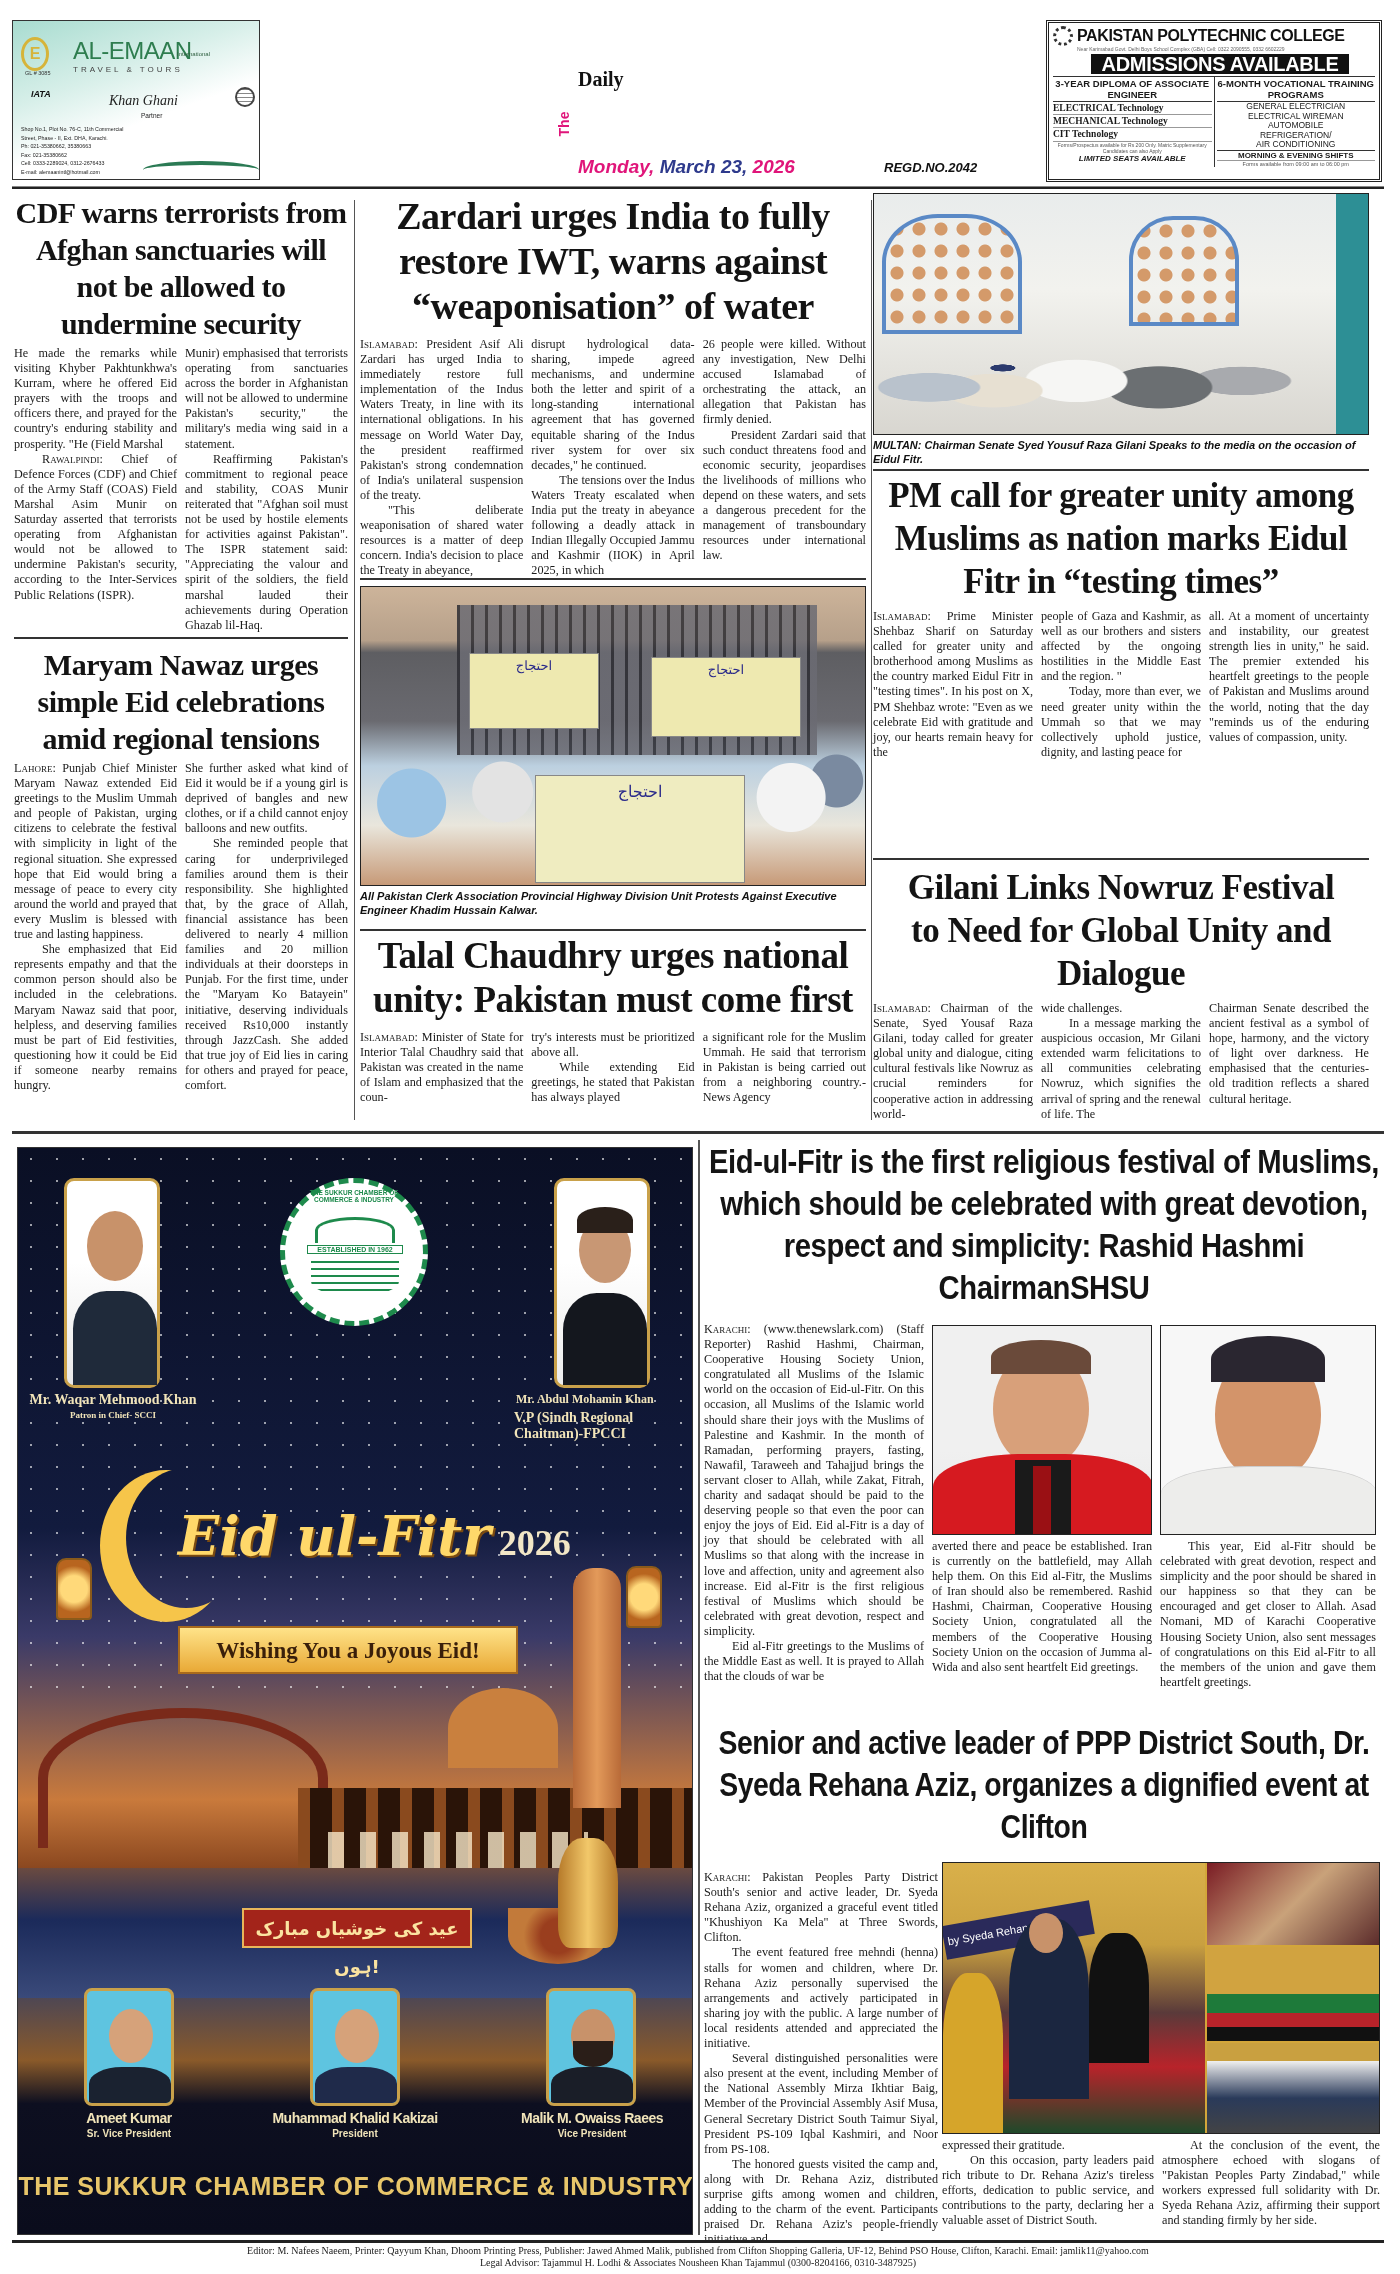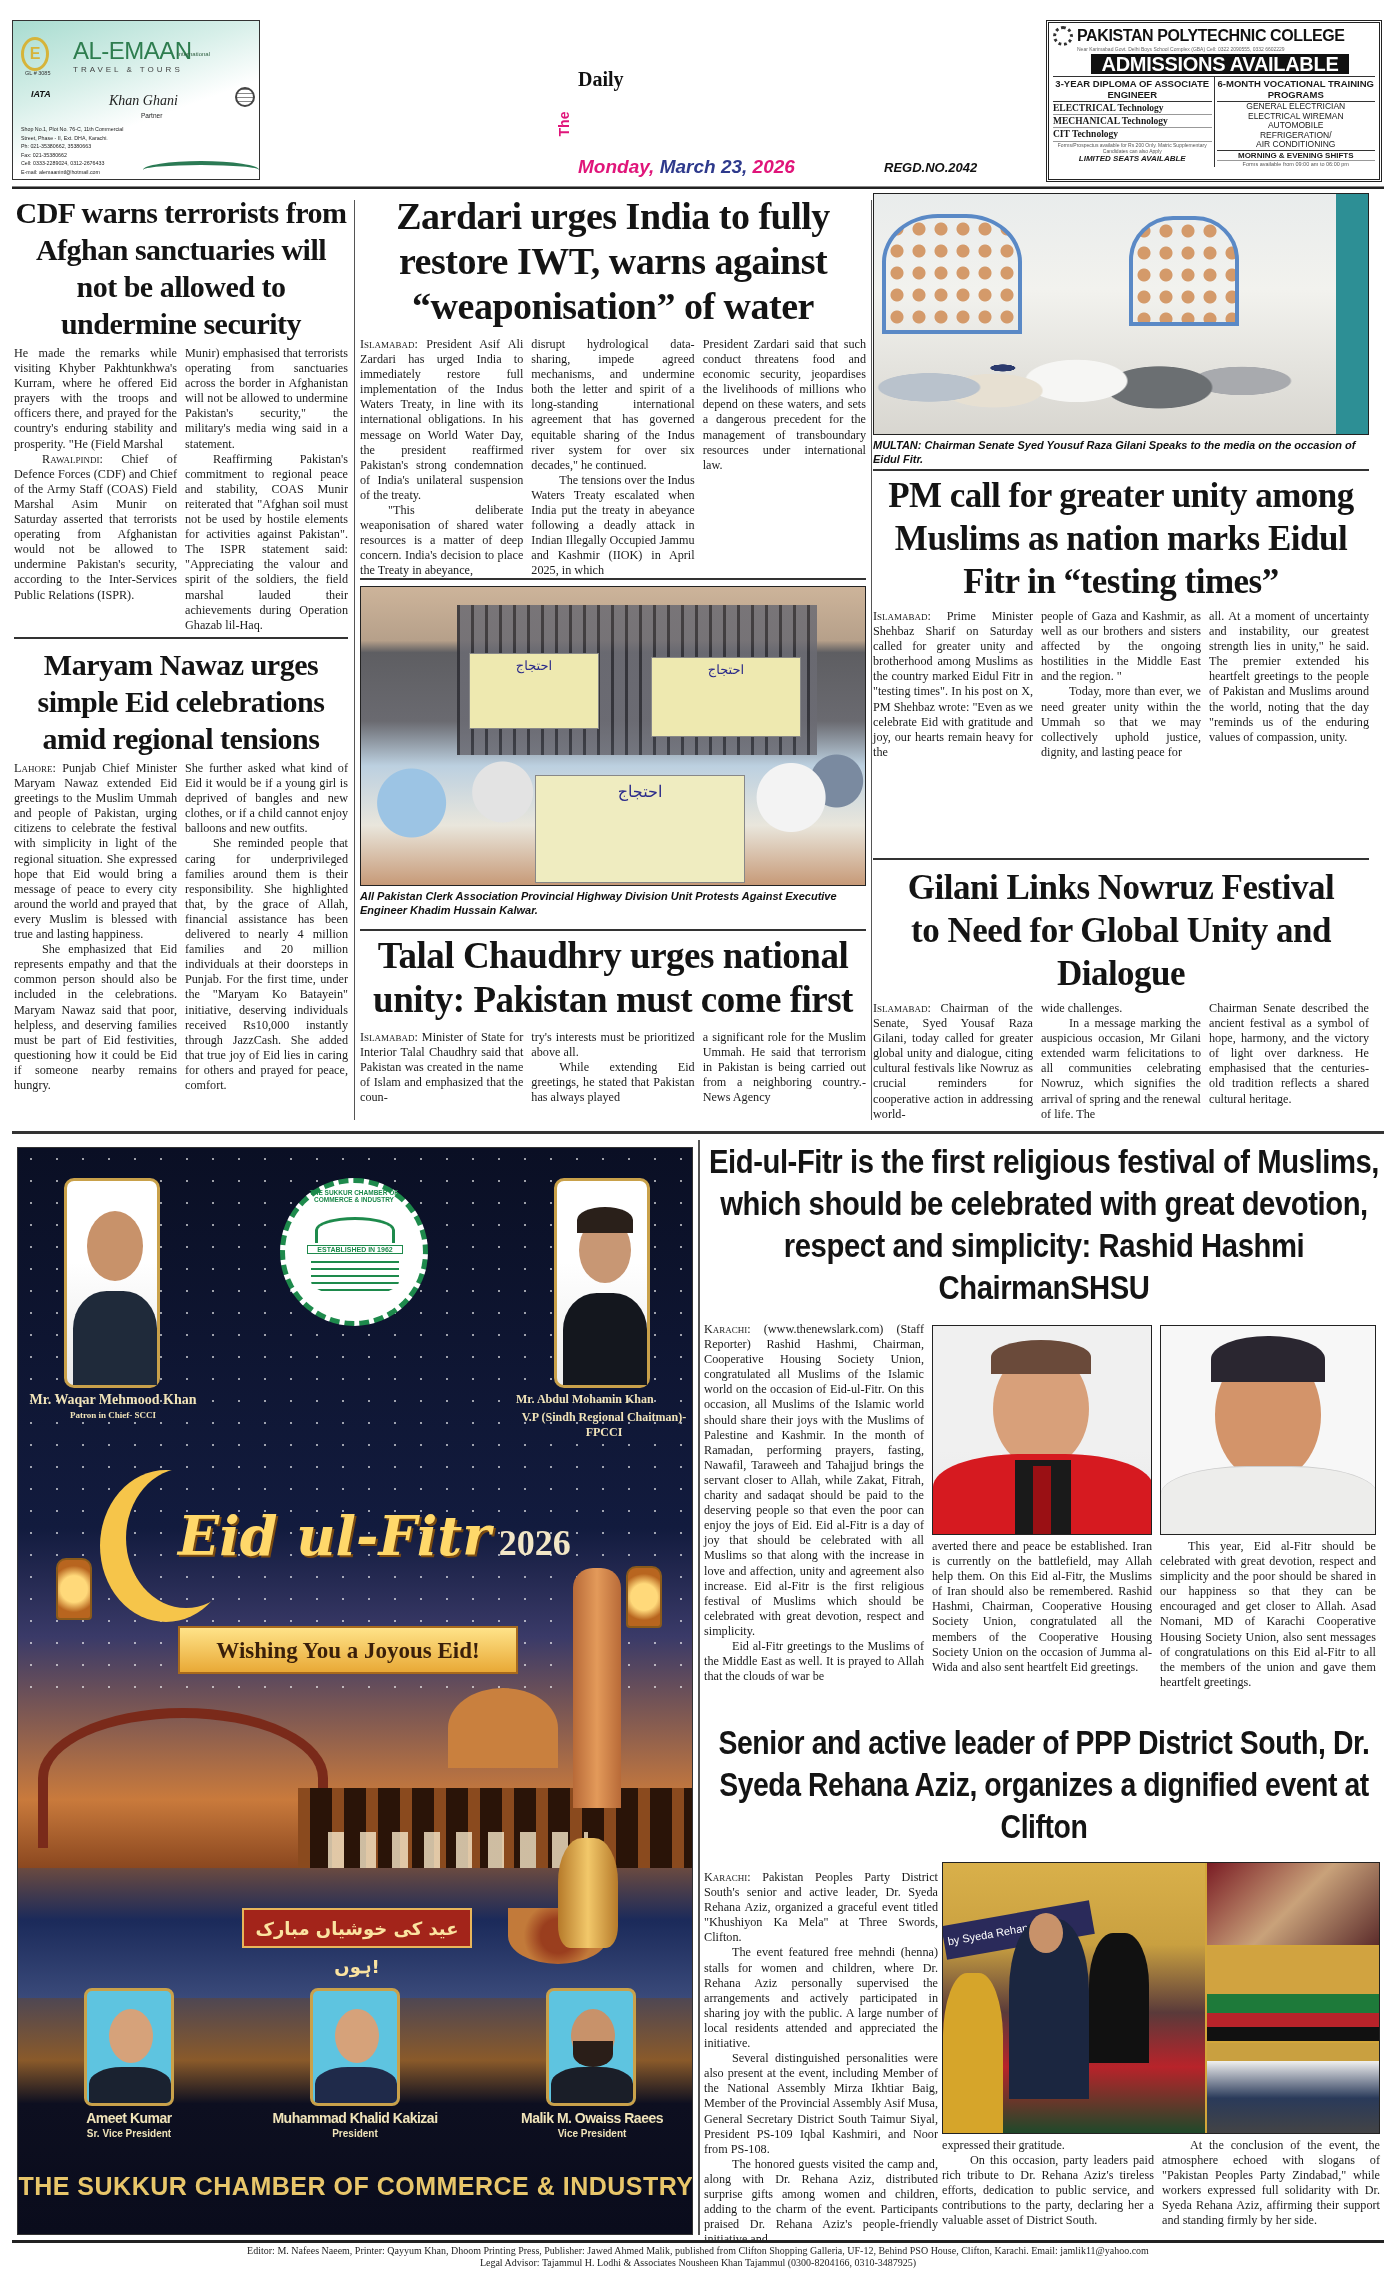--- a/index.html
+++ b/index.html
@@ -128,20 +128,21 @@
   <div class="cols" style="margin-top:8px">
     <div class="col">
       <p><span class="dl">Islamabad:</span> <span>President Asif Ali Zardari has urged India to immediately restore full implementation of the Indus Waters Treaty, in line with its international obligations. In his message on World Water Day, the president reaffirmed Pakistan's strong condemnation of India's unilateral suspension of the treaty.</span></p>
       <p>"This deliberate weaponisation of shared water resources is a matter of deep concern. India's decision to place the Treaty in abeyance,</p>
     </div>
     <div class="col">
       <p>disrupt hydrological data-sharing, impede agreed mechanisms, and undermine both the letter and spirit of a long-standing international agreement that has governed equitable sharing of the Indus river system for over six decades," he continued.</p>
       <p>The tensions over the Indus Waters Treaty escalated when India put the treaty in abeyance following a deadly attack in Indian Illegally Occupied Jammu and Kashmir (IIOK) in April 2025, in which</p>
     </div>
     <div class="col">
+      <p>26 people were killed. Without any investigation, New Delhi accused Islamabad of orchestrating the attack, an allegation that Pakistan has firmly denied.</p>
       <p>President Zardari said that such conduct threatens food and economic security, jeopardises the livelihoods of millions who depend on these waters, and sets a dangerous precedent for the management of transboundary resources under international law.</p>
     </div>
   </div>
 </div>
 <div class="rule" style="left:360px;top:578px;width:506px;height:2px"></div>
 
 <div class="photo" style="left:360px;top:586px;width:506px;height:300px;background:linear-gradient(180deg,#cdb49a 0%,#b6a08a 18%,#5e5e62 22%,#6a6a70 45%,#bcd0e0 60%,#e9e6dc 80%,#c79a78 100%);">
   <div class="abs" style="left:96px;top:18px;width:360px;height:150px;background:repeating-linear-gradient(90deg,#2d2d33 0 3px,#6b6b73 3px 14px);opacity:.85"></div>
   <div class="abs" style="left:108px;top:66px;width:130px;height:76px;background:#eee9b0;border:1px solid #888;font-size:13px;color:#2a2a8a;text-align:center;padding-top:4px">احتجاج</div>
   <div class="abs" style="left:290px;top:70px;width:150px;height:80px;background:#eee9b0;border:1px solid #888;font-size:13px;color:#2a2a8a;text-align:center;padding-top:4px">احتجاج</div>
@@ -227,21 +228,21 @@
   <div class="abs" style="left:10px;top:262px;width:170px;text-align:center;font-family:'Liberation Serif',serif;font-weight:bold;font-size:9px;color:#f1e4b9">Patron in Chief- SCCI</div>
 
   <div class="abs" style="left:536px;top:30px;width:96px;height:210px;">
     <div style="width:96px;height:210px;border:3px solid #c9a14a;border-radius:10px;background:linear-gradient(180deg,#fff 0 40%,#ececec 100%);position:relative">
       <div style="position:absolute;left:22px;top:36px;width:52px;height:66px;border-radius:50%;background:#c89774"></div>
       <div style="position:absolute;left:20px;top:26px;width:56px;height:26px;border-radius:50% 50% 0 0;background:#2a201a"></div>
       <div style="position:absolute;left:6px;top:112px;width:84px;height:92px;border-radius:40% 40% 0 0;background:#14171e"></div>
     </div>
   </div>
   <div class="abs" style="left:498px;top:244px;width:176px;font-family:'Liberation Serif',serif;font-weight:bold;font-size:12px;color:#f1e4b9">Mr. Abdul Mohamin Khan</div>
-  <div class="abs" style="left:496px;top:262px;width:180px;text-align:center;font-family:'Liberation Serif',serif;font-weight:bold;font-size:12px;color:#f1e4b9">V.P (Sindh Regional Chaitman)-FPCCI</div>
+  <div class="abs" style="left:496px;top:262px;width:180px;font-family:'Liberation Serif',serif;font-weight:bold;font-size:14px;color:#f1e4b9">V.P (Sindh Regional Chaitman)-FPCCI</div>
 
   <div class="abs" style="left:262px;top:30px;width:148px;height:148px;border-radius:50%;background:#fff;border:5px dashed #1e8a4c;">
     <div class="abs" style="left:8px;top:6px;width:122px;font-size:6.5px;font-weight:bold;color:#1e8a4c;text-align:center;font-family:'Liberation Sans',sans-serif">THE SUKKUR CHAMBER OF COMMERCE &amp; INDUSTRY</div>
     <div class="abs" style="left:30px;top:34px;width:80px;height:26px;border:3px solid #1e8a4c;border-bottom:none;border-radius:50% 50% 0 0"></div>
     <div class="abs" style="left:22px;top:62px;width:96px;font-size:7px;font-weight:bold;color:#1e8a4c;border:1px solid #1e8a4c;text-align:center;font-family:'Liberation Sans',sans-serif">ESTABLISHED IN 1962</div>
     <div class="abs" style="left:26px;top:78px;width:88px;height:34px;background:repeating-linear-gradient(180deg,#1e8a4c 0 2px,#fff 2px 7px);border-radius:0 0 40% 40%"></div>
   </div>
 
   <div class="abs" style="left:38px;top:410px;width:36px;height:62px;border-radius:10px 10px 4px 4px;background:radial-gradient(circle,#ffd97a 0 40%,#b8651f 70%);border:2px solid #8a5a1a"></div>
   <div class="abs" style="left:608px;top:418px;width:36px;height:62px;border-radius:10px 10px 4px 4px;background:radial-gradient(circle,#ffd97a 0 40%,#b8651f 70%);border:2px solid #8a5a1a"></div>

